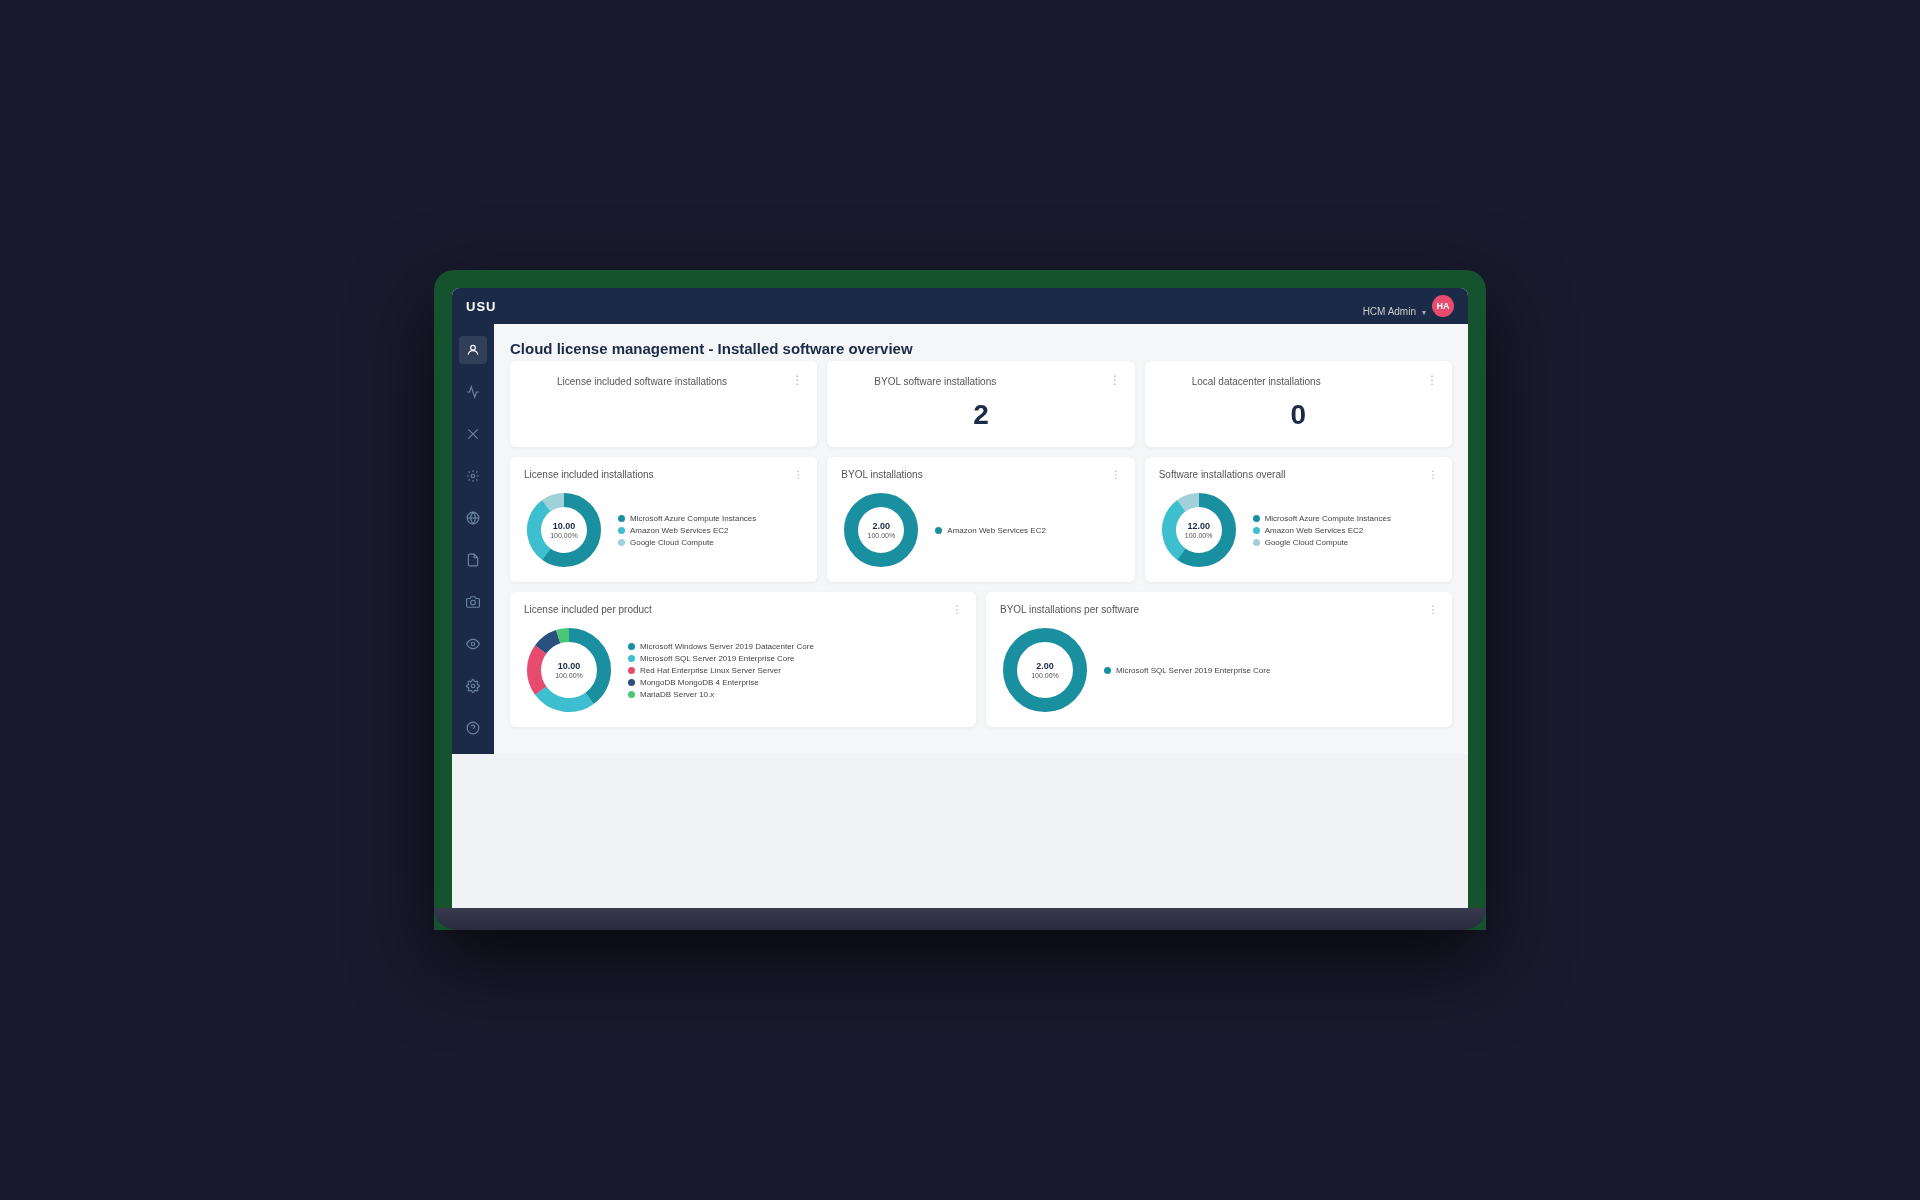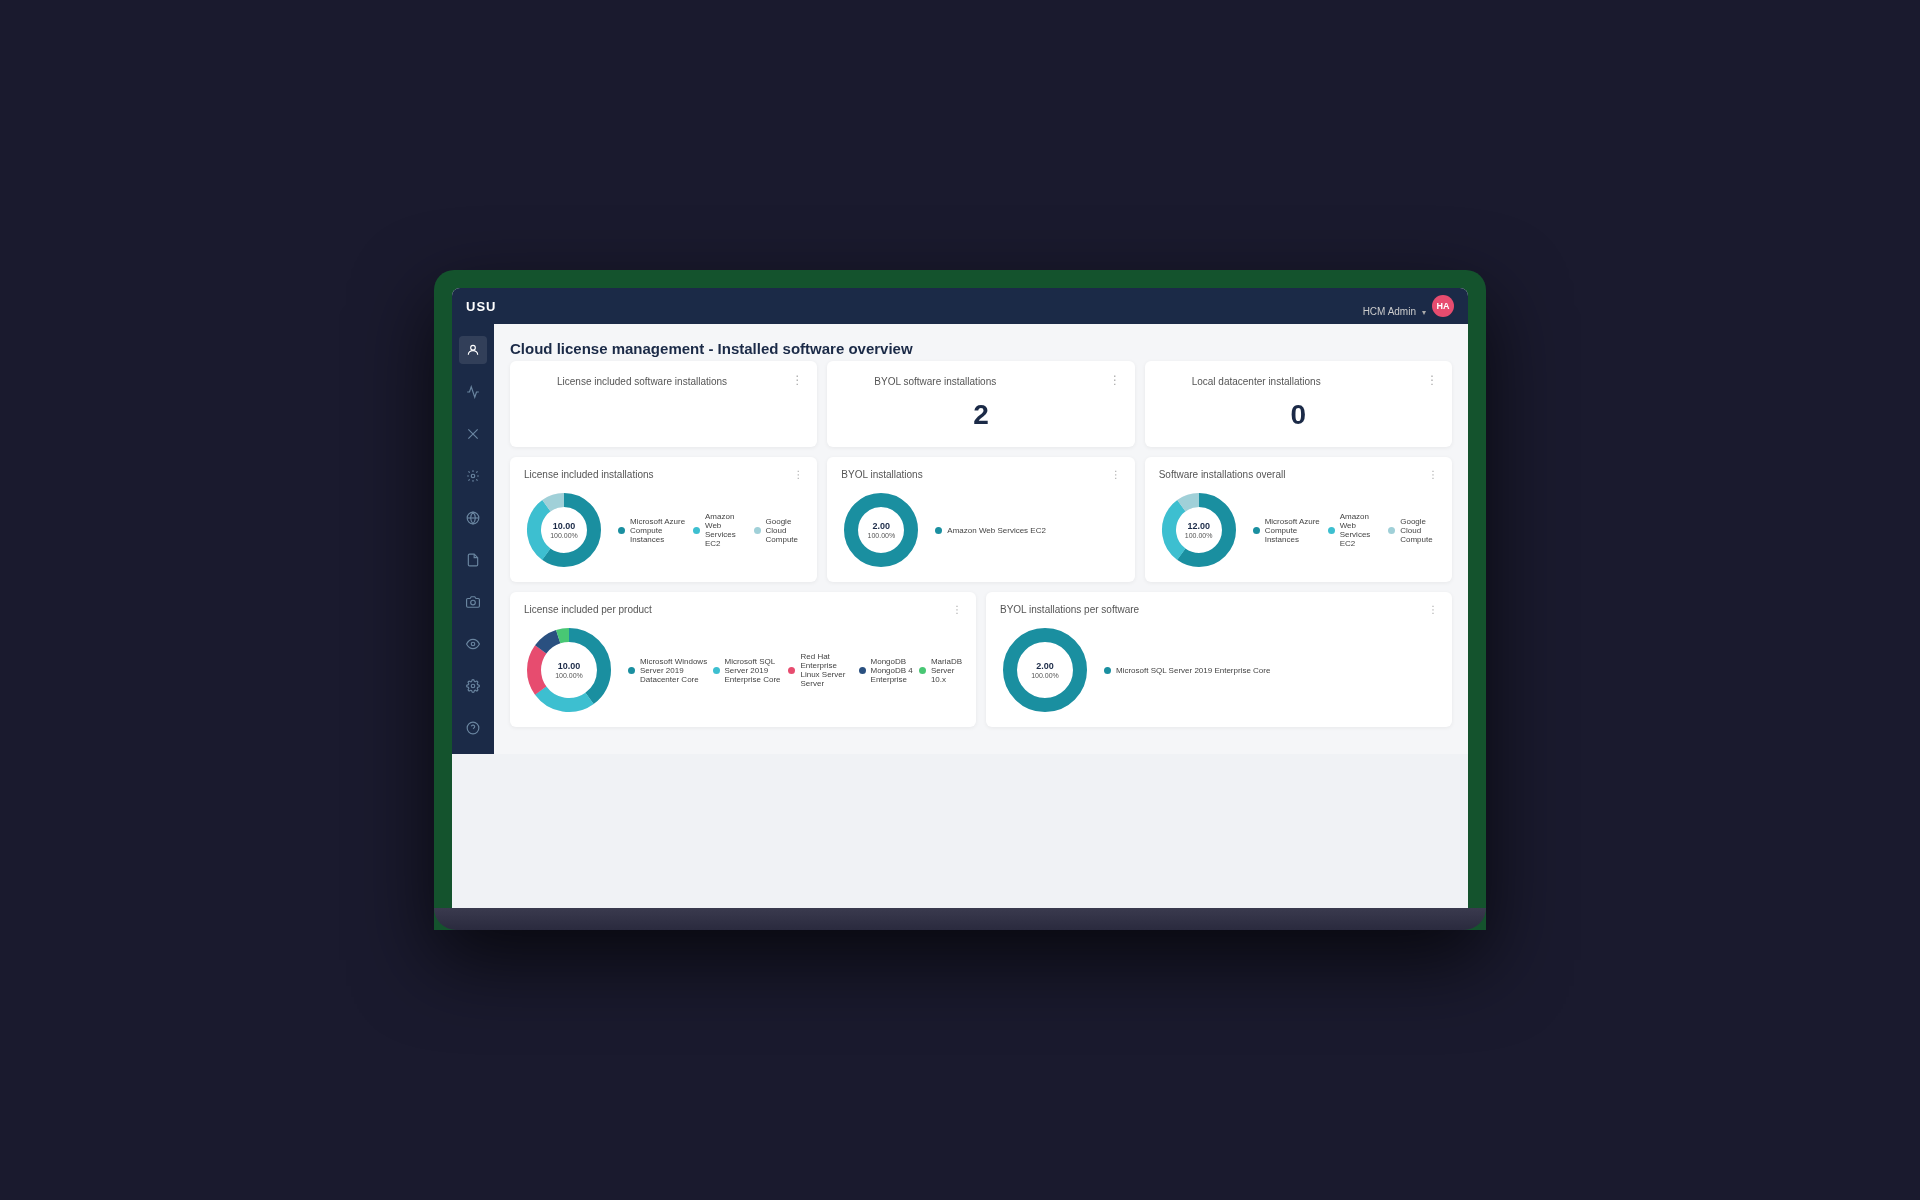--- a/index.html
+++ b/index.html
@@ -193,21 +193,21 @@
       font-weight: 700;
       color: #1b2a47;
       line-height: 1.2;
     }
     .donut-center-pct {
       font-size: 7px;
       color: #555;
     }
     .legend {
       display: flex;
-      flex-direction: row;
+      flex-direction: column;
       gap: 3px;
     }
     .legend-item {
       display: flex;
       align-items: center;
       gap: 5px;
       font-size: 8px;
       color: #444;
     }
     .legend-dot {

